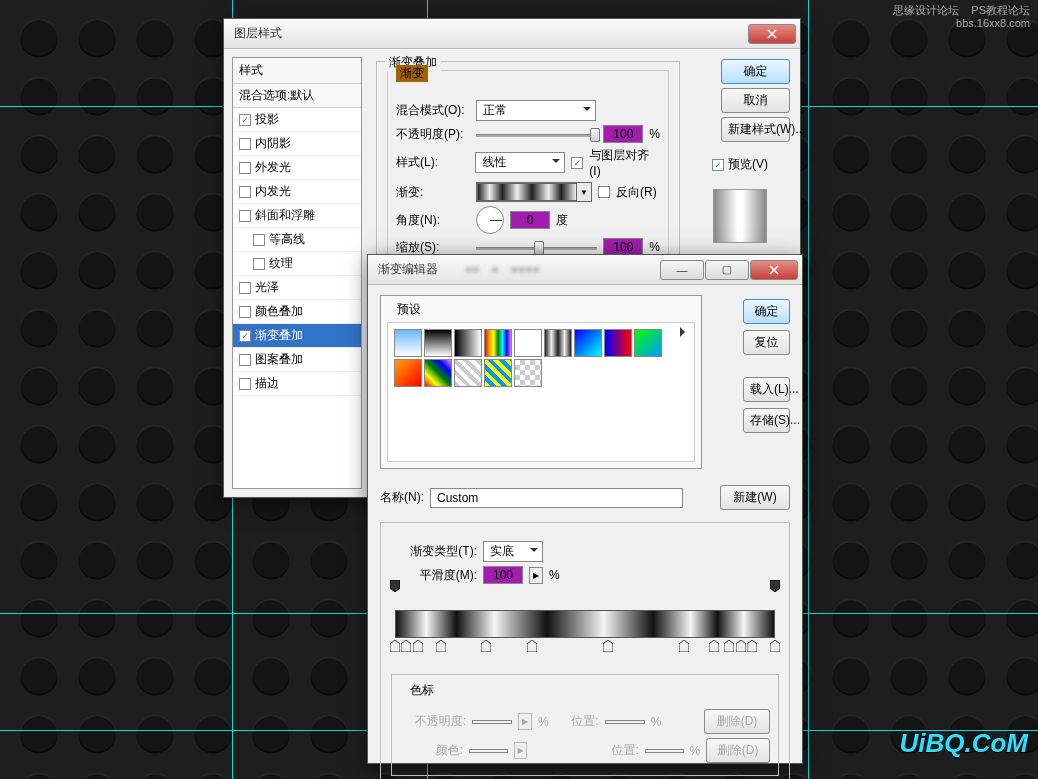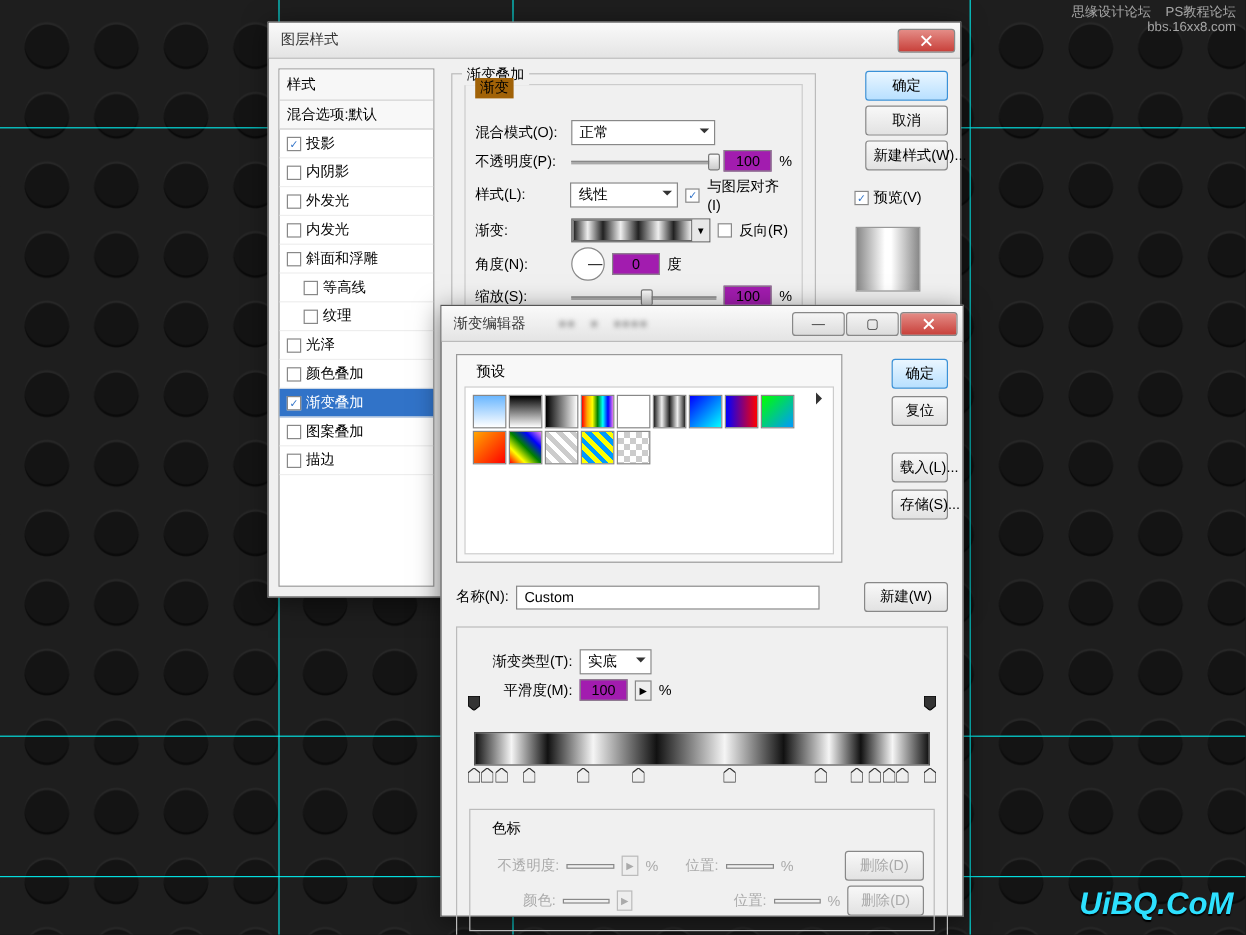--- a/index.html
+++ b/index.html
@@ -8,21 +8,21 @@
 
 .bg-pattern { position: absolute; inset: 0; background: #1e1e1e; background-image: radial-gradient(circle, #0a0a0a 18px, transparent 19px); background-size: 58px 58px; background-position: 10px 10px; }
 .bg-highlight { position: absolute; inset: 0; background-image: radial-gradient(circle, rgba(255,255,255,0.04) 18px, transparent 19px); background-size: 58px 58px; background-position: 10px 8px; pointer-events: none; }
 
 
 .guide-h { position: absolute; left: 0; right: 0; height: 1px; background: #00ffff; opacity: 0.85; }
 .guide-v { position: absolute; top: 0; bottom: 0; width: 1px; background: #00ffff; opacity: 0.85; }
 
 
 .wm-top { position: absolute; top: 4px; right: 8px; color: rgba(255,255,255,0.6); font-size: 11px; text-align: right; line-height: 1.2; }
-.wm-bottom { position: absolute; bottom: 10px; right: 10px; color: #2de0ff; font-size: 26px; font-weight: bold; font-style: italic; text-shadow: 0 1px 1px #000; }
+.wm-bottom { position: absolute; bottom: 20px; right: 10px; color: #2de0ff; font-size: 26px; font-weight: bold; font-style: italic; text-shadow: 0 1px 1px #000; }
 
 
 .dialog { position: absolute; background: #f0f0f0; border: 1px solid #555; box-shadow: 0 4px 20px rgba(0,0,0,0.5); }
 .titlebar { height: 30px; background: linear-gradient(#fafafa, #e4e4e4); border-bottom: 1px solid #bbb; display: flex; align-items: center; padding: 0 4px 0 10px; }
 .titlebar-title { flex: 1; color: #333; font-size: 12px; font-family: Liberation Serif, serif; }
 .win-btn { width: 44px; height: 20px; margin-left: 1px; border: 1px solid #888; background: linear-gradient(#f5f5f5,#dcdcdc); border-radius: 3px; display: flex; align-items: center; justify-content: center; font-size: 11px; color: #333; }
 .win-btn.close { background: linear-gradient(#e48c86,#c8403a); color: #fff; width: 48px; }
 .win-btn.close svg { fill: #fff; stroke: #fff; }
 
 

